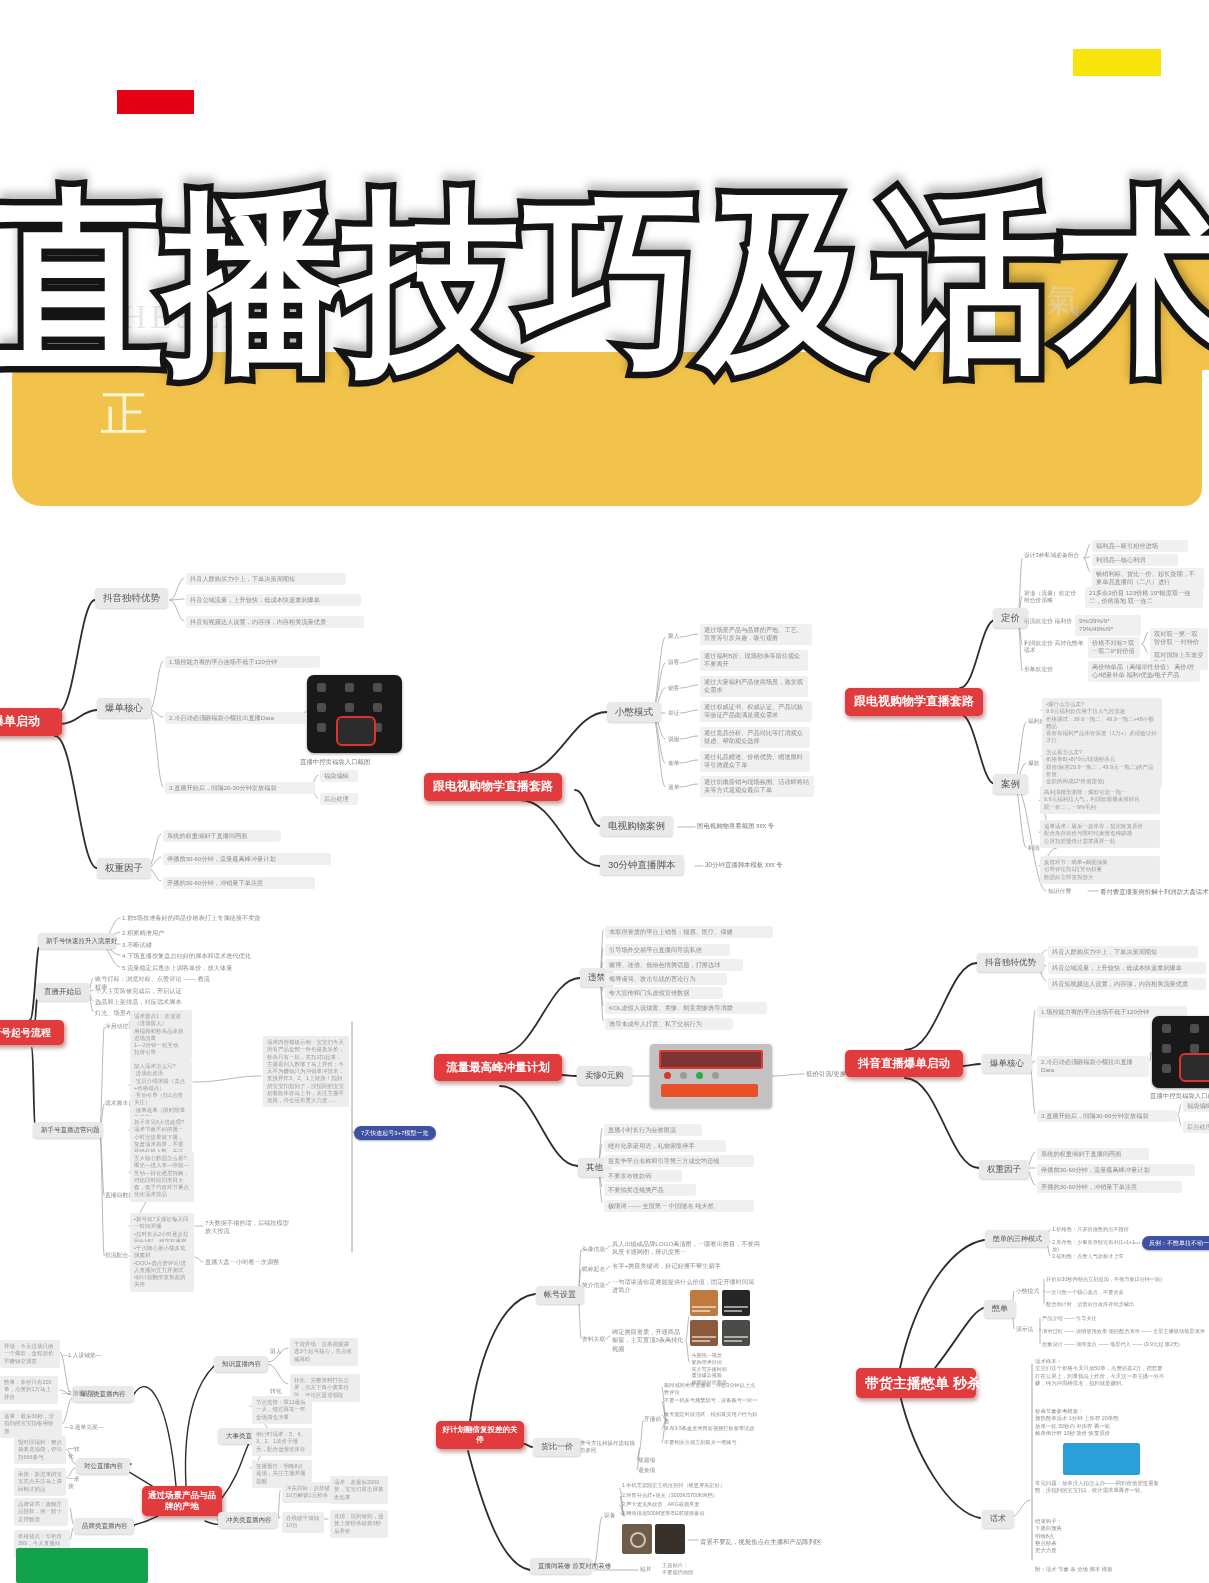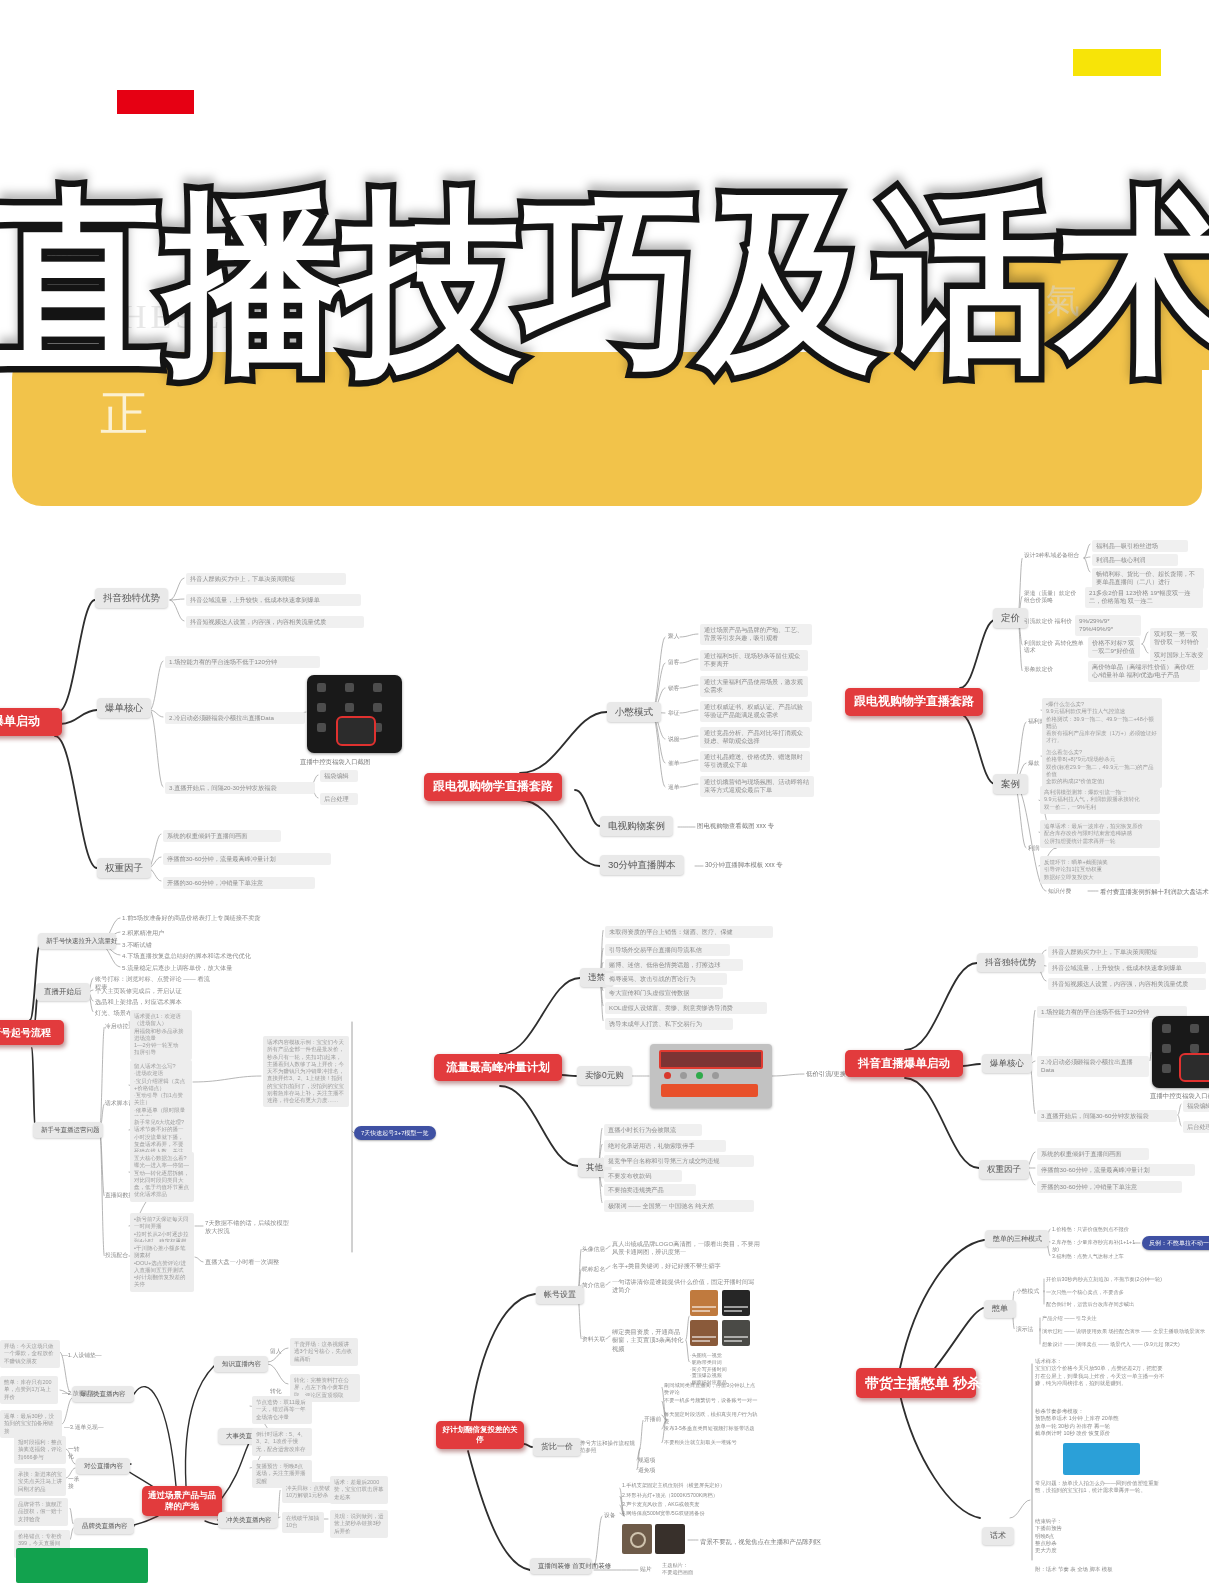--- a/index.html
+++ b/index.html
@@ -556,16 +556,16 @@
 放单一轮      30秒内  补库存  再一轮
 截单倒计时    10秒    改价    恢复原价</div>
       <div class="blk-cyan" style="left: 1063px; top: 1443px; width: 77px; height: 32px;"></div>
       <div class="nd-txt" style="left: 1035px; top: 1480px; width: 130px; font-size: 5.4px;">常见问题：放单没人拍怎么办——回到价值塑造重新憋，没拍到的宝宝扣1，统计需求量再开一轮。</div>
       <div class="nd-txt" style="left: 1035px; top: 1518px; width: 62px; font-size: 5.4px;">结束钩子：
 下播前预告
 明晚8点
 整点秒杀
 更大力度</div>
       <div class="nd-txt" style="left: 1035px; top: 1566px; width: 120px; font-size: 5.4px;">附：话术  节奏  表  全场  脚本  模板</div>
-      <div class="nd-branch" style="left: 982px; top: 1510px; font-size: 8px; margin-top: 17px;">话术</div>
+      <div class="nd-branch" style="left: 982px; top: 1510px; font-size: 8px;">话术</div>
     </div>
 
 </div>
 
 </body></html>

